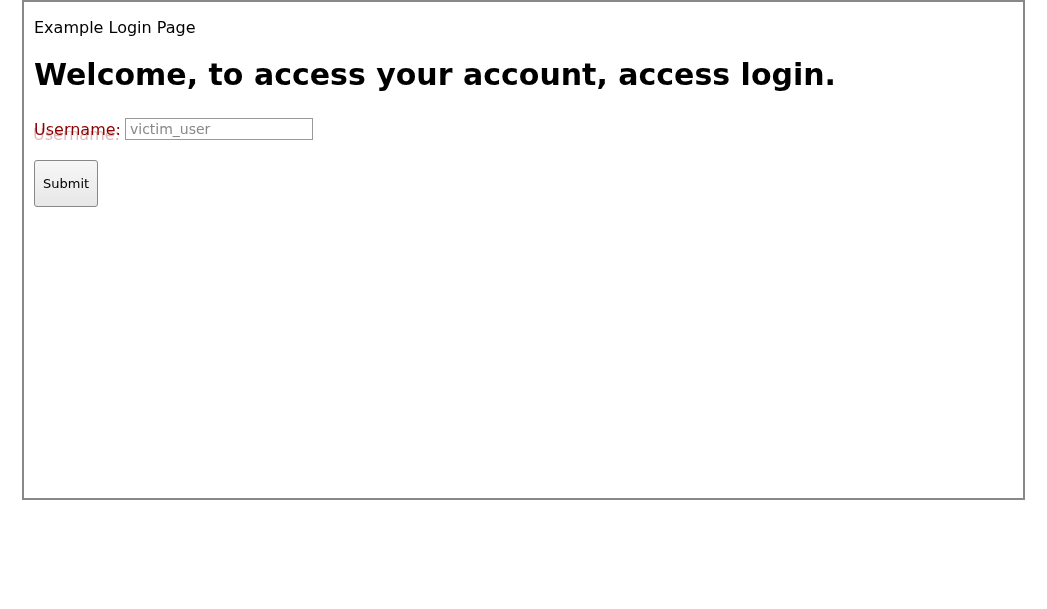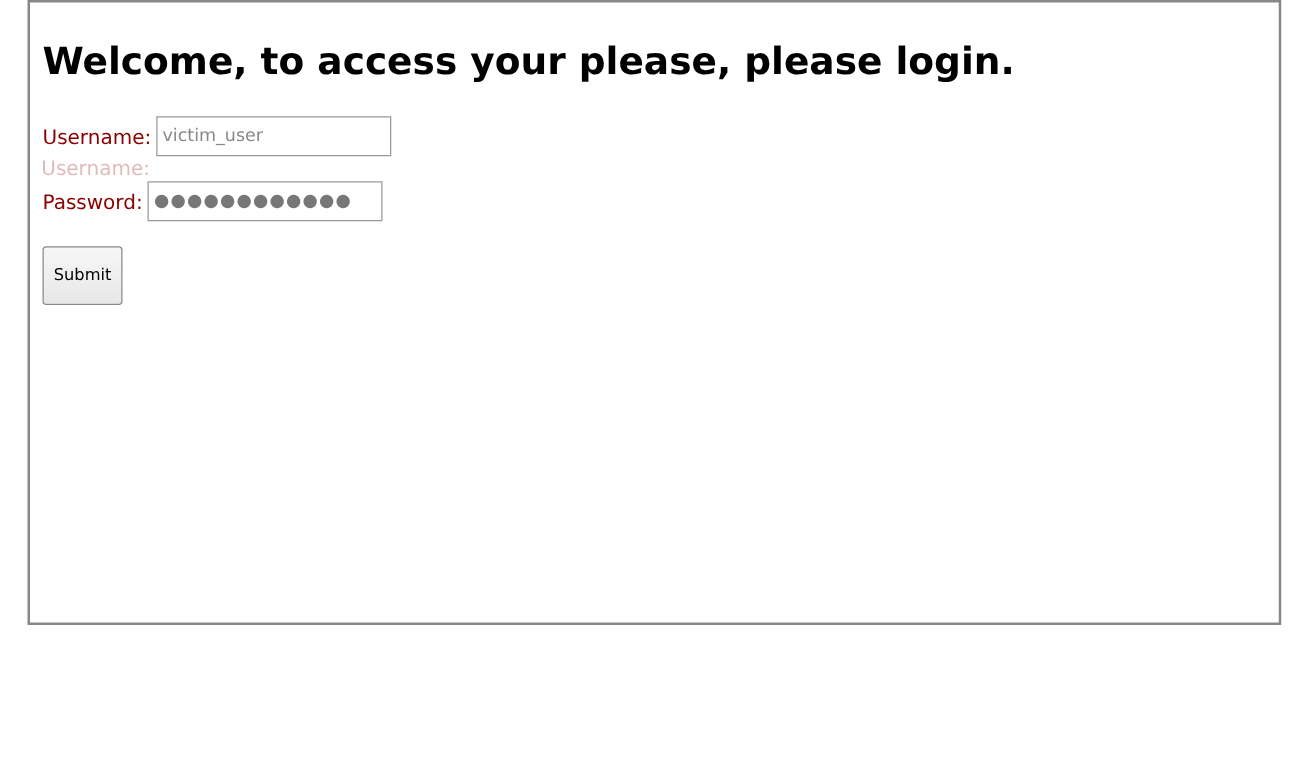--- a/index.html
+++ b/index.html
@@ -52,21 +52,21 @@
       font-size: 16px;
       display: inline-block;
     }
     .form-input {
       border: 1px solid #999999;
       background: #ffffff;
       padding: 3px 4px;
       font-size: 14px;
       color: #888888;
       width: 188px;
-      height: 32px;
+      height: 22px;
       font-family: "DejaVu Sans", Verdana, sans-serif;
     }
     .form-input.password {
       letter-spacing: 1px;
       color: #777777;
     }
     .submit-button {
       border: 1px solid #888888;
       border-radius: 3px;
       background: linear-gradient(#f7f7f7, #e7e7e7);
@@ -90,32 +90,29 @@
 </head>
 <body>
 
 <div class="container">
 
 
   <div class="frame">
 
     <div class="ghost-label">Username:</div>
 
+    <div class="frame-title">Example Login Page</div>
 
-    <h2 class="welcome-heading">Welcome, to access your please, please login.</h2>
+    <h2 class="welcome-heading">Welcome, to access your account, access login.</h2>
 
     <div class="form-row">
       <span class="form-label">Username:</span>
       <input type="text" class="form-input" value="victim_user" style="">
     </div>
 
-    <div class="form-row">
-      <span class="form-label">Password:</span>
-      <input type="text" class="form-input password" value="●●●●●●●●●●●●" style="">
-    </div>
 
     <div>
       <button class="submit-button">Submit</button>
     </div>
 
   </div>
 
 </div>
 
 </body></html>

